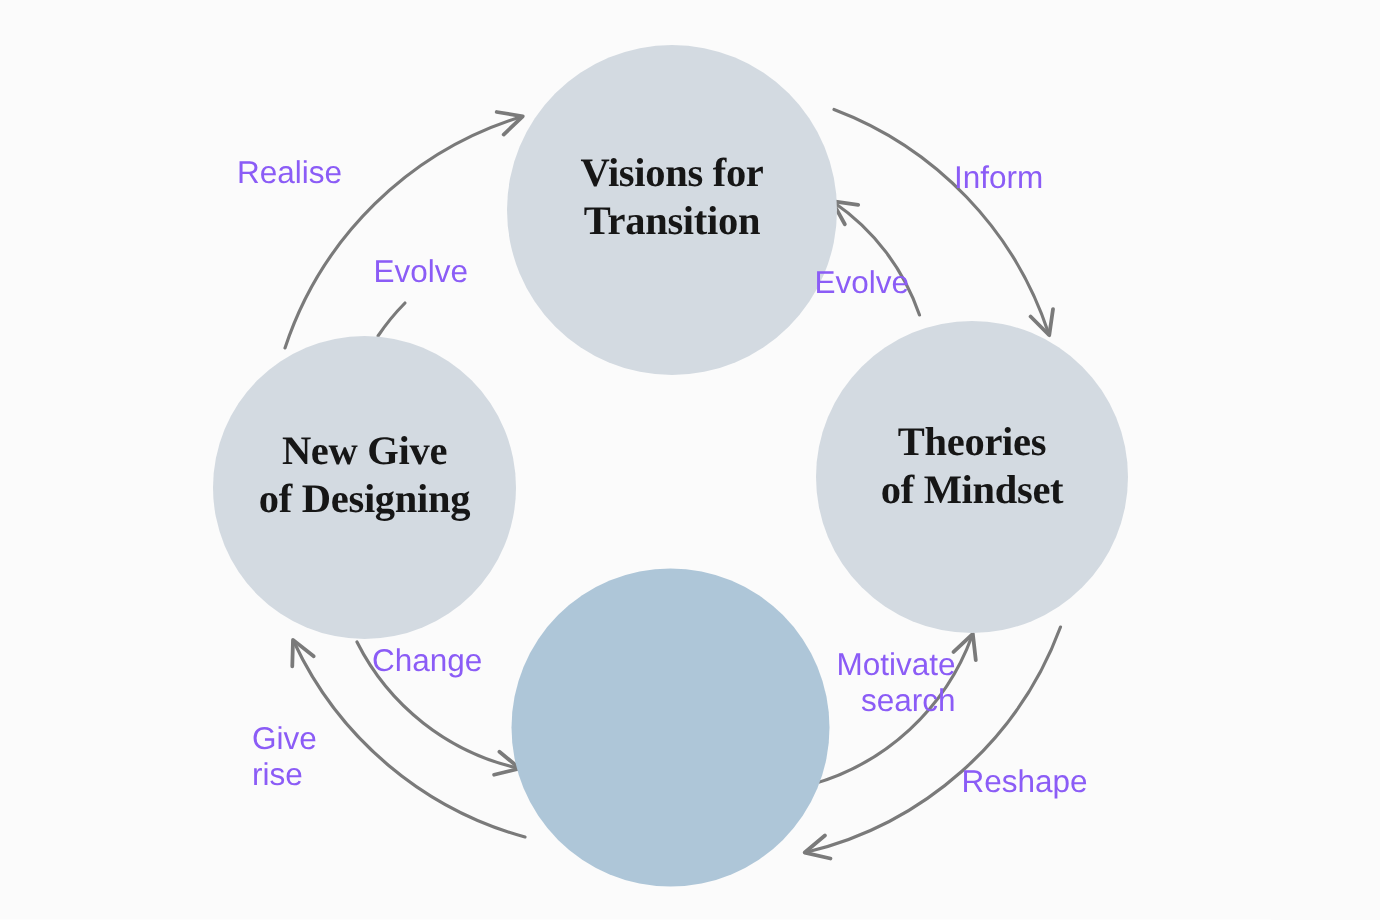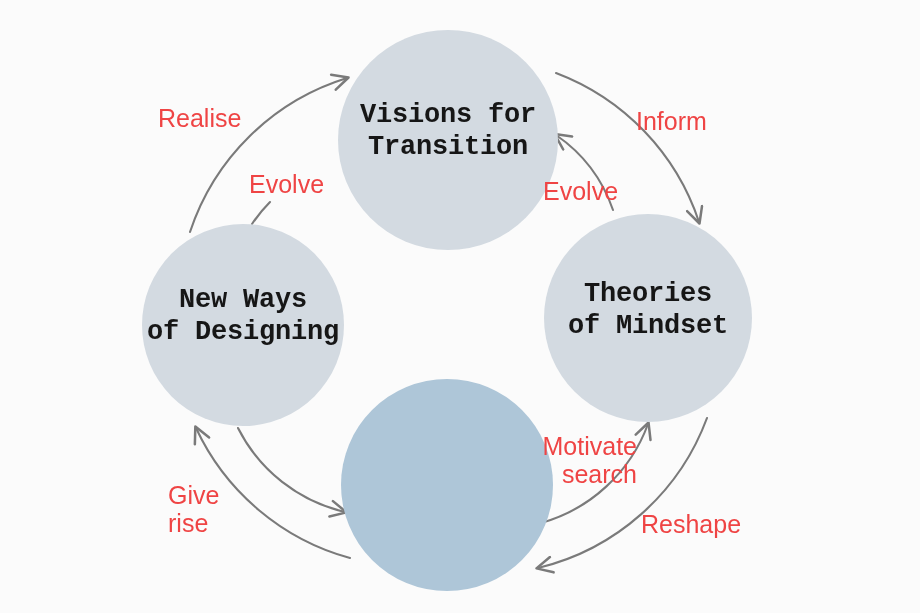--- a/index.html
+++ b/index.html
@@ -19,36 +19,36 @@
   #diagram-svg {
     position: absolute;
     left: 0;
     top: 0;
     width: 920px;
     height: 613px;
   }
   .node-circle-label {
     position: absolute;
     text-align: center;
-    font-family: Liberation Mono, monospace;
+    font-family: Liberation Serif, serif;
     font-weight: bold;
     font-size: 27px;
     line-height: 1.18;
     color: #161616;
     letter-spacing: -0.2px;
     pointer-events: none;
     white-space: pre-line;
   }
   .edge-label {
     position: absolute;
     font-family: "Liberation Sans", sans-serif;
     font-weight: normal;
-    font-size: 25px;
+    font-size: 21px;
     line-height: 1.12;
-    color: #ef4444;
+    color: #8b5cf6;
     white-space: pre-line;
   }
   .edge-label.align-right { text-align: right; }
   .edge-label.align-center { text-align: left; }
   .edge-label.align-left { text-align: left; }
 </style>
 </head>
 <body>
 
 <div id="diagram-root">
@@ -82,33 +82,34 @@
     <circle cx="243" cy="325" r="101" fill="#d3dae1"></circle>
   </svg>
 
   <div class="node-circle-label" style="left:338px; top:100px; width:220px;">Visions for
 Transition</div>
 
   <div class="node-circle-label" style="left:538px; top:279px; width:220px;">Theories
 of Mindset</div>
 
 
-  <div class="node-circle-label" style="left:133px; top:285px; width:220px;">New Ways
+  <div class="node-circle-label" style="left:133px; top:285px; width:220px;">New Give
 of Designing</div>
 
   <div class="edge-label align-left" style="left:636px; top:107px;">Inform</div>
 
   <div class="edge-label align-left" style="left:543px; top:177px;">Evolve</div>
 
   <div class="edge-label align-left" style="left:620px; top:510px;margin-left:21px;">Reshape</div>
 
   <div class="edge-label align-right" style="left:482px; top:432px; width:155px;">Motivate
 search</div>
 
   <div class="edge-label align-center" style="left:168px; top:481px; width:90px;">Give
 rise</div>
 
+  <div class="edge-label align-left" style="left:248px; top:429px;">Change</div>
 
   <div class="edge-label align-left" style="left:158px; top:104px;">Realise</div>
 
   <div class="edge-label align-left" style="left:249px; top:170px;">Evolve</div>
 
 </div>
 
 </body></html>

